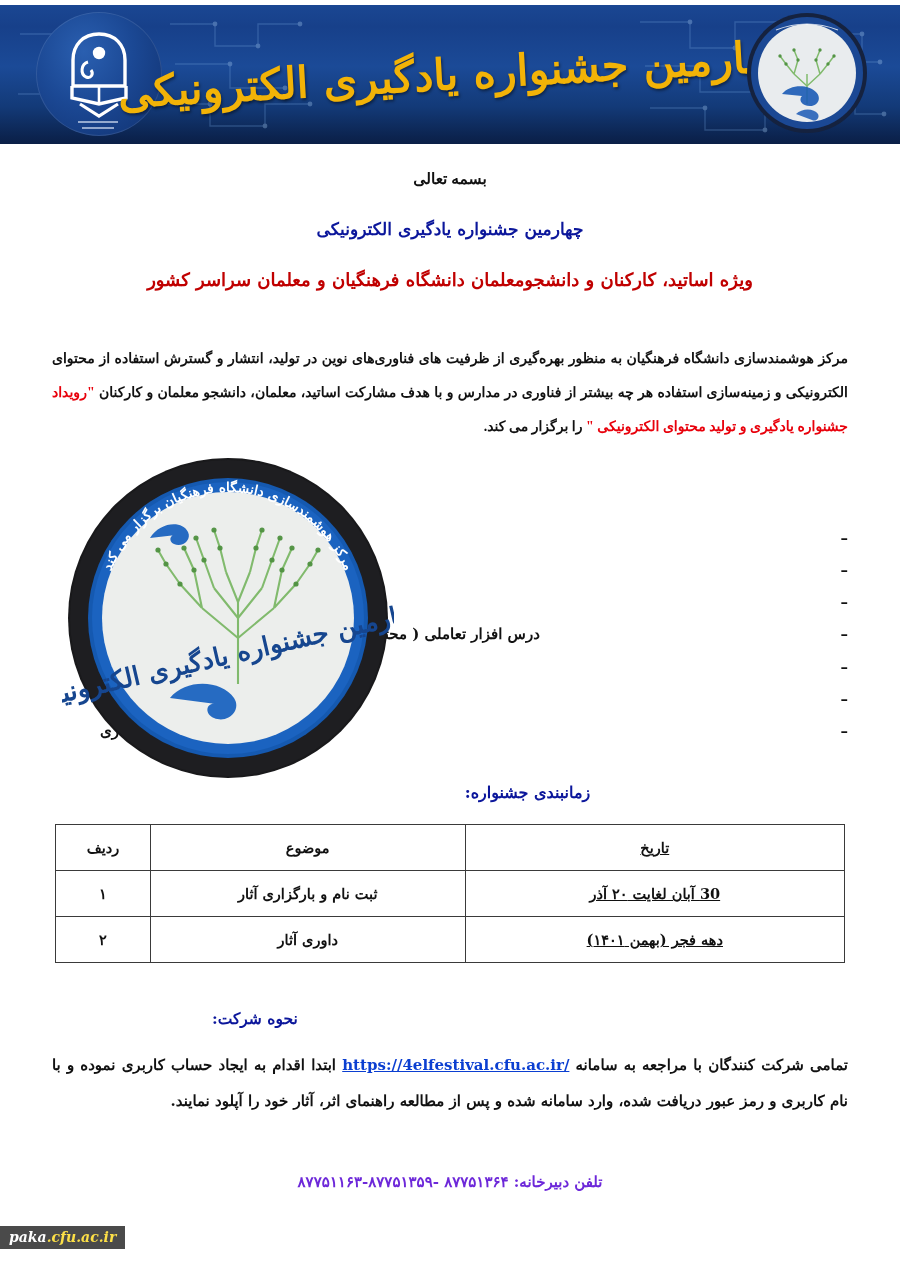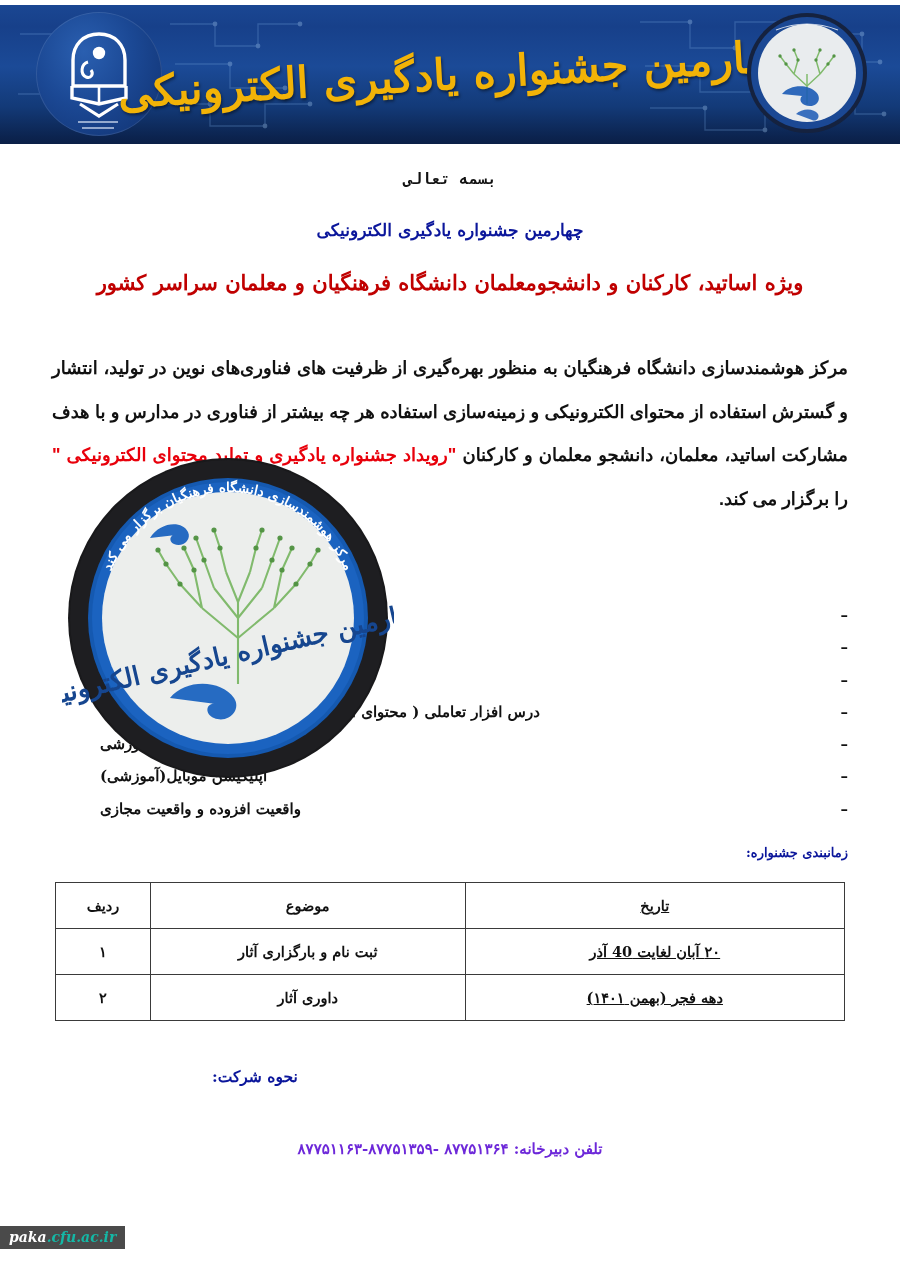--- a/index.html
+++ b/index.html
@@ -103,49 +103,49 @@
     direction: rtl;
     text-align: right;
   }
 
   .besmeh {
     margin-top: 22px;
     text-align: center;
     font-size: 15.5px;
     font-weight: bold;
     color: #111111;
-    font-family: Liberation Mono, monospace;
+    font-family: Liberation Serif, serif;
   }
 
   .title-blue {
     margin-top: 31px;
     text-align: center;
     font-size: 17px;
     font-weight: bold;
     color: #0b169b;
     font-family: "DejaVu Serif", "Liberation Serif", serif;
   }
 
   .title-red {
     margin-top: 30px;
     text-align: center;
-    font-size: 21px;
+    font-size: 18px;
     font-weight: bold;
     color: #c00000;
     font-family: "DejaVu Serif", "Liberation Serif", serif;
   }
 
   .intro {
     margin-top: 52px;
-    font-size: 18px;
+    font-size: 14px;
     line-height: 2.42;
     color: #111111;
     text-align: justify;
     font-weight: bold;
-    font-family: Liberation Sans, sans-serif;
+    font-family: Liberation Serif, serif;
   }
   .intro .hl-red {
     color: #e8000b;
     font-weight: bold;
   }
 
   .section-head {
     margin-top: 44px;
     font-size: 15.5px;
     font-weight: bold;
@@ -177,25 +177,25 @@
     right: 0;
     top: 0;
     color: #111111;
   }
   .topics li .txt {
     display: inline-block;
     margin-right: 0;
   }
 
   .sched-head {
-    margin-top: 24px;
-    font-size: 13px;
+    margin-top: 40px;
+    font-size: 16px;
     font-weight: bold;
     color: #0b169b;
-    text-align: right;
+    text-align: center;
     font-family: "DejaVu Serif", "Liberation Serif", serif;
     padding-left: 155px;
   }
 
   table.schedule {
     margin: 22px auto 0 auto;
     width: 790px;
     border-collapse: collapse;
     direction: rtl;
     background: #ffffff;
@@ -274,21 +274,21 @@
     padding: 3px 9px 4px 9px;
     font-family: "DejaVu Serif", "Liberation Serif", serif;
     font-style: italic;
     font-weight: bold;
     font-size: 14px;
     direction: ltr;
     letter-spacing: 0px;
     z-index: 9;
   }
   .watermark .wm-a { color: #ffffff; }
-  .watermark .wm-b { color: #14b8a6; }
+  .watermark .wm-b { color: #fde047; }
 </style>
 </head>
 <body>
 
 <div class="page">
 
   <div class="banner">
     <div class="banner-top-strip"></div>
 
     <svg class="circuit" viewBox="0 0 900 140" preserveAspectRatio="none">
@@ -502,34 +502,37 @@
     <table class="schedule">
       <thead>
         <tr>
           <th class="col-tarikh">تاریخ</th>
           <th class="col-mozoo">موضوع</th>
           <th class="col-radif">ردیف</th>
         </tr>
       </thead>
       <tbody>
         <tr>
-          <td class="col-tarikh">۲۰ آبان لغایت 40 آذر</td>
+          <td class="col-tarikh">30 آبان لغایت ۲۰ آذر</td>
           <td class="col-mozoo">ثبت نام و بارگزاری آثار</td>
           <td class="col-radif">۱</td>
         </tr>
         <tr>
           <td class="col-tarikh">دهه فجر (بهمن ۱۴۰۱)</td>
           <td class="col-mozoo">داوری آثار</td>
           <td class="col-radif">۲</td>
         </tr>
       </tbody>
     </table>
 
     <div class="howto-head">نحوه شرکت:</div>
 
+    <p class="howto-body">
+      <span>تمامی شرکت کنندگان با مراجعه به سامانه </span><a class="link" href="#">https://4elfestival.cfu.ac.ir/</a><span> ابتدا اقدام به ایجاد حساب کاربری نموده و با نام کاربری و رمز عبور دریافت شده، وارد سامانه شده و پس از مطالعه راهنمای اثر، آثار خود را آپلود نمایند.</span>
+    </p>
 
     <div class="phone">تلفن دبیرخانه: ۸۷۷۵۱۳۶۴ -۸۷۷۵۱۳۵۹-۸۷۷۵۱۱۶۳</div>
   </div>
 
   <div class="watermark">
     <span class="wm-a">paka</span><span class="wm-b">.cfu.ac.ir</span>
   </div>
 
 </div>
 

